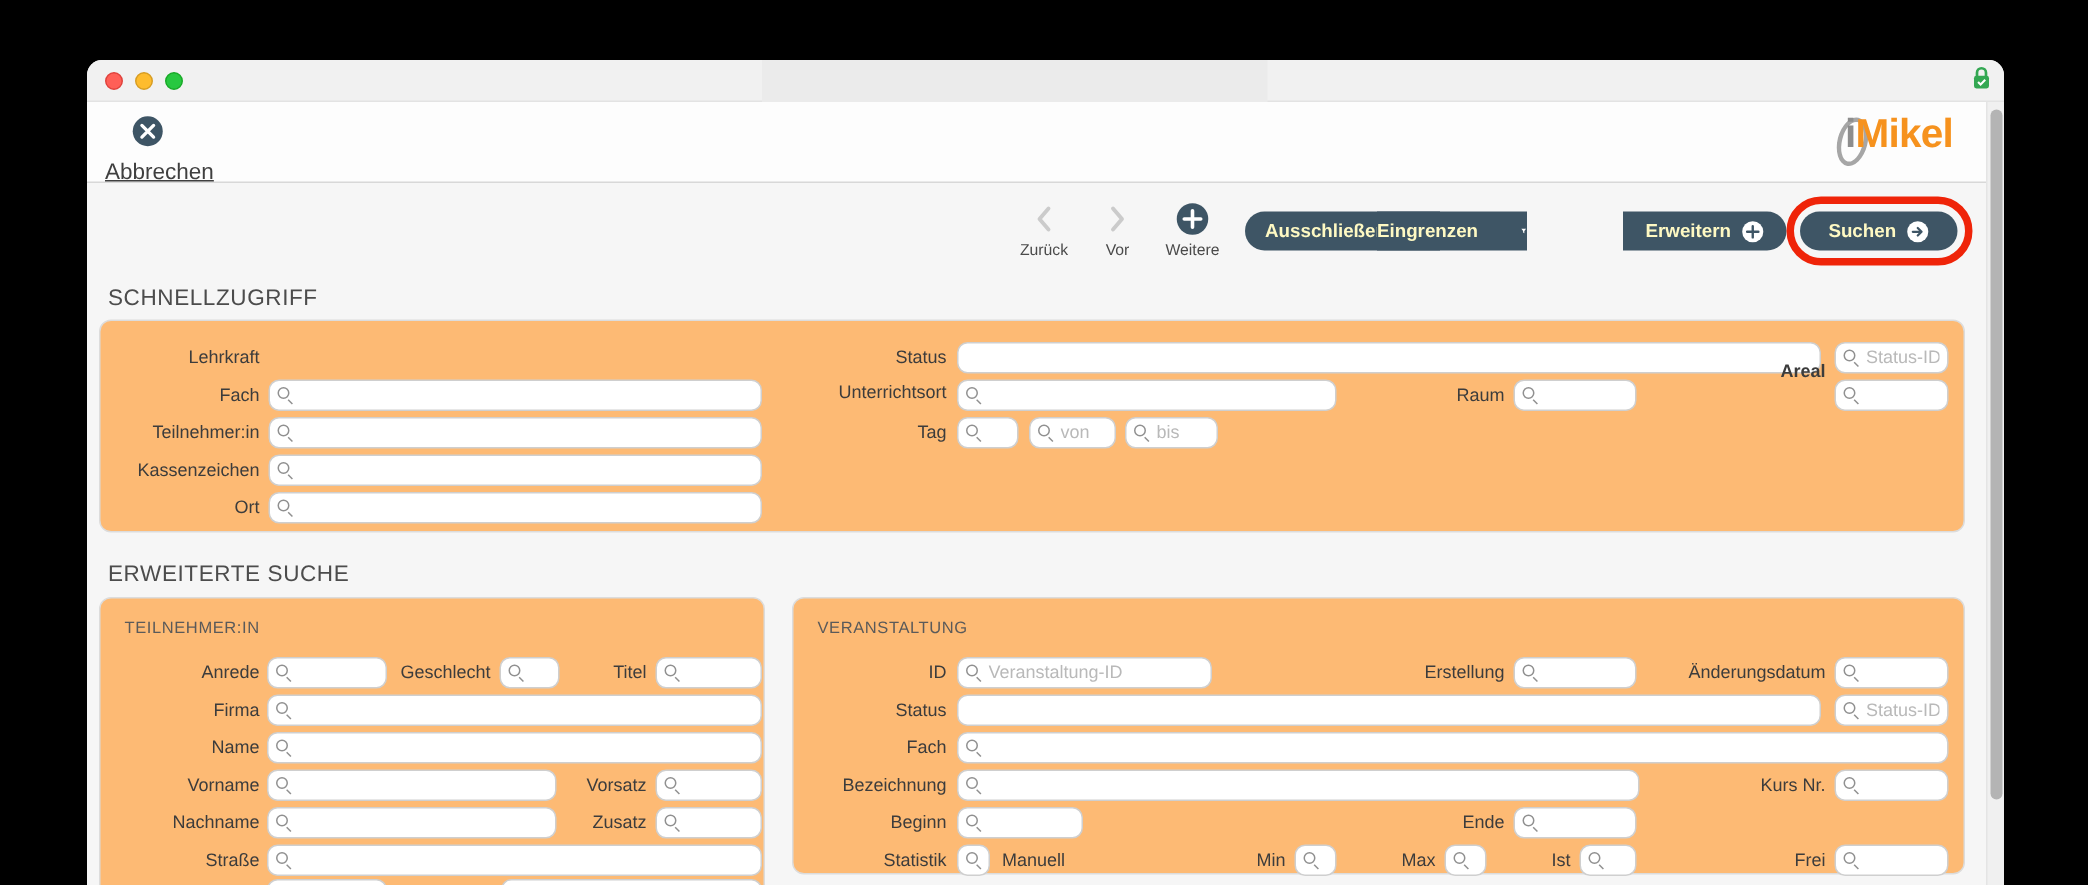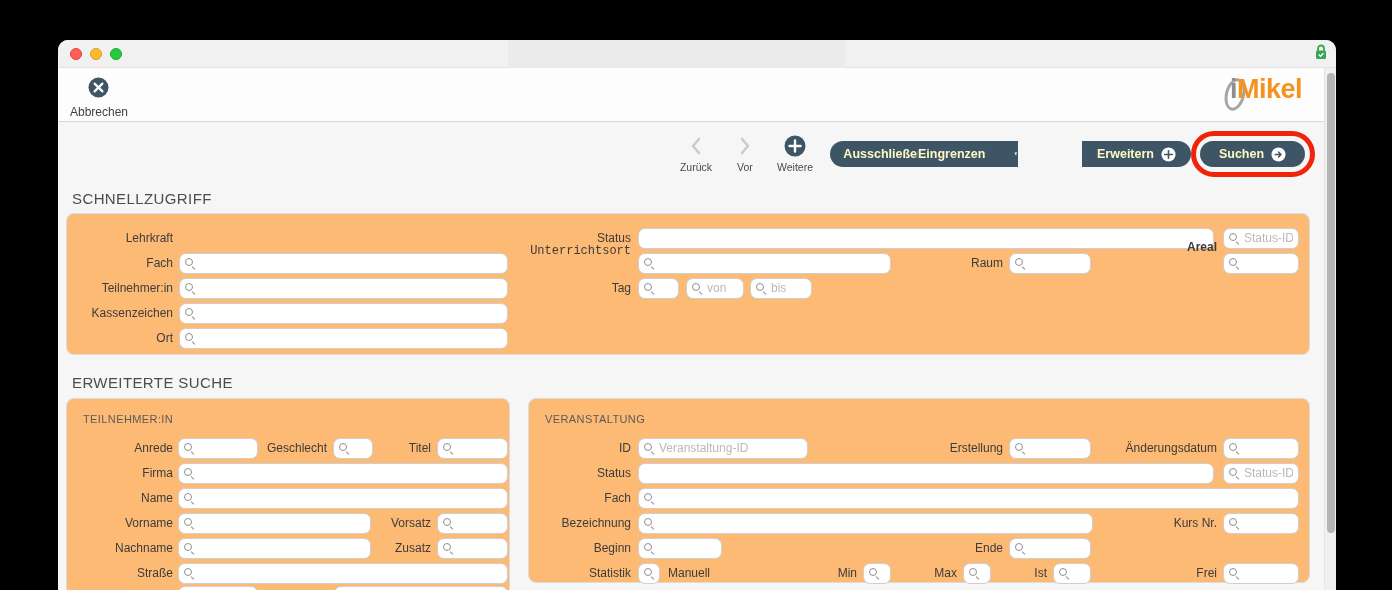--- a/index.html
+++ b/index.html
@@ -14,21 +14,21 @@
   .titlebar-tab{position:absolute;left:450px;top:0;width:337px;height:28px;background:#ebebeb;}
   .tl{position:absolute;top:8px;width:12px;height:12px;border-radius:50%;}
   .tl.red{left:12px;background:#ff5f57;border:0.5px solid #e0443e;}
   .tl.yellow{left:32px;background:#febc2e;border:0.5px solid #d89e24;}
   .tl.green{left:52px;background:#28c840;border:0.5px solid #1aab29;}
   .lock{position:absolute;right:7px;top:3px;}
   
   .toolbar{position:absolute;left:0;top:28px;width:100%;height:54px;background:#fdfdfd;
            border-bottom:1px solid #d8d8d8;}
   .abort{position:absolute;left:12px;top:9px;width:56px;text-align:center;cursor:default;}
-  .abort .cap{display:block;font-size:12px;color:#3f3f3f;margin-top:3px;}
+  .abort .cap{display:block;font-size:15px;color:#3f3f3f;margin-top:3px;text-decoration:underline;}
   .logo{position:absolute;right:34px;top:6px;height:40px;font-weight:bold;font-size:27px;
         letter-spacing:-0.5px;white-space:nowrap;}
   .logo-ring{position:absolute;left:-5px;top:4px;width:20px;height:33px;border:3px solid #a6a6a6;
              border-radius:50%;transform:rotate(14deg);}
   .logo-i{color:#8d8d8d;position:relative;}
   .logo-mikel{color:#f6921e;position:relative;}
   
   .content{position:absolute;left:0;top:82px;width:1278px;height:468px;background:#f6f6f6;overflow:hidden;}
   
   .navlbl{position:absolute;font-size:10.5px;color:#4a4a4a;text-align:center;}
@@ -170,21 +170,21 @@
 
         <div class="lbl" style="left:464px;top:14px;width:100px;">Status</div>
         <div class="inp" style="left:571px;top:14px;width:576px;">
           <input style="">
         </div>
         <div class="inp" style="left:1156px;top:14px;width:76px;">
           <span class="mag"></span>
             <input placeholder="Status-ID" style="">
         </div>
 
-        <div class="lbl" style="left:434px;top:27px;width:130px;font-family:Liberation Mono, monospace;">Unterrichtsort</div>
+        <div class="lbl" style="left:434px;top:37px;width:130px;">Unterrichtsort</div>
         <div class="inp" style="left:571px;top:39px;width:253px;">
           <span class="mag"></span>
             <input style="">
         </div>
         <div class="lbl" style="left:846px;top:39px;width:90px;">Raum</div>
         <div class="inp" style="left:942px;top:39px;width:82px;">
           <span class="mag"></span>
             <input style="">
         </div>
         <div class="lbl" style="left:1060px;top:23px;width:90px;font-weight:bold;">Areal</div>

